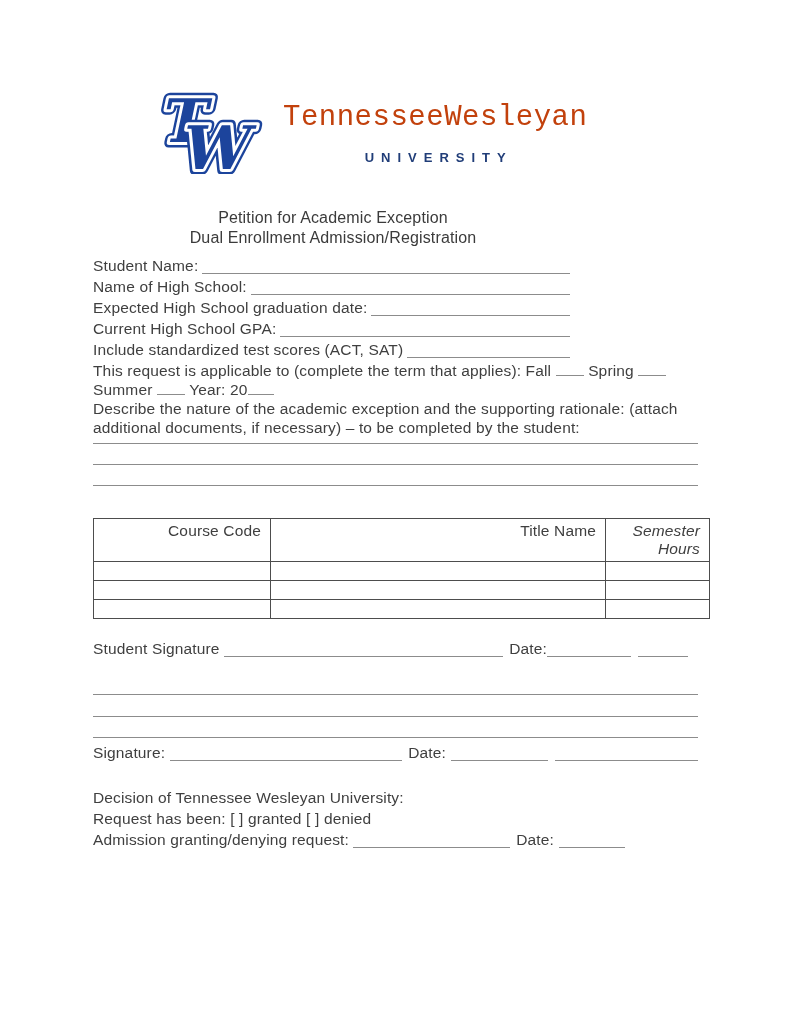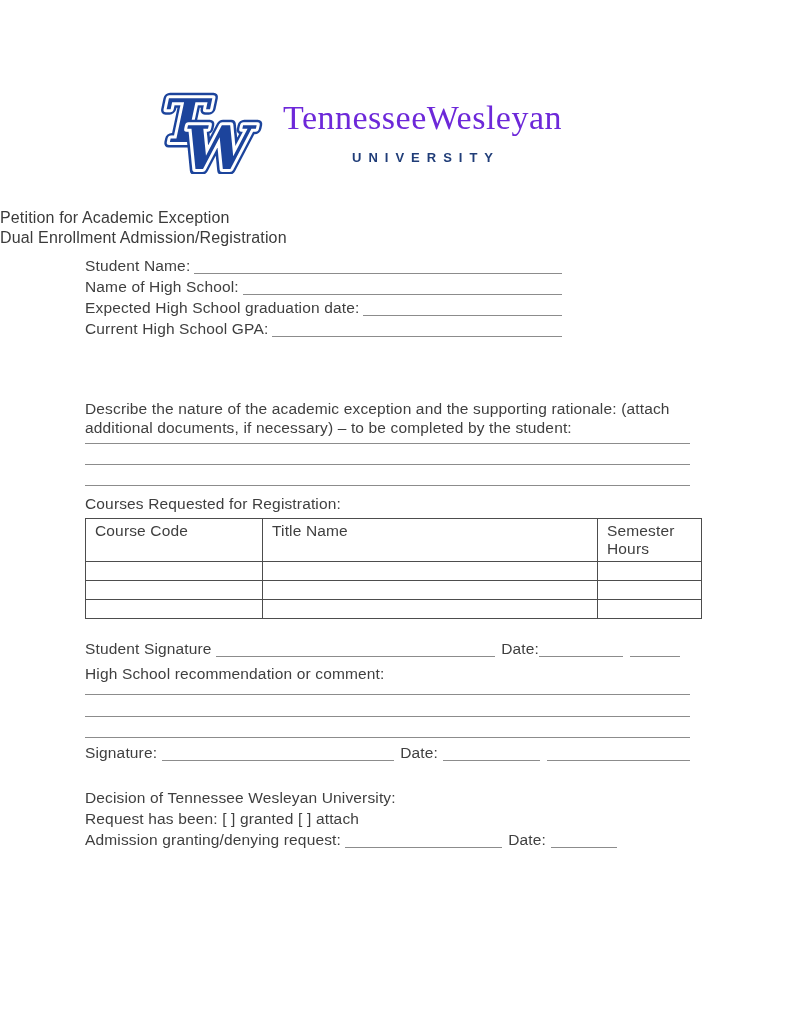--- a/index.html
+++ b/index.html
@@ -7,55 +7,55 @@
     position:relative; width:791px; height:1024px; background:#ffffff;
     margin:0 auto; overflow:hidden;
     font-family:"Liberation Sans", sans-serif; color:#3f3f3f;
     font-size:15.5px; letter-spacing:0.15px;
   }
   
   .logo-wrap { position:absolute; left:145px; top:86px; display:flex; align-items:center; }
   .logo-mark { width:130px; height:88px; flex:none; }
   .logo-text { margin-left:8px; display:flex; flex-direction:column; align-items:center; }
   .wordmark {
-    font-family:Liberation Serif, serif; font-size:34px; line-height:44px;
-    color:#6d28d9; letter-spacing:0.5px; white-space:nowrap;
+    font-family:Liberation Mono, monospace; font-size:29px; line-height:44px;
+    color:#c2410c; letter-spacing:0.5px; white-space:nowrap;
   }
   .univ {
     font-size:13px; font-weight:bold; color:#203d78;
     letter-spacing:7px; margin-top:10px; text-indent:7px; white-space:nowrap;
   }
   
-  .doc-title { position:absolute; left:0; top:208px; width:666px; 
+  .doc-title { position:absolute; left:0; top:208px; width:666px; text-align:center;
     font-size:16px; line-height:20px; color:#3b3b3b; }
   
-  .content { position:absolute; left:85px; top:0; width:605px; height:1024px; }
+  .content { position:absolute; left:93px; top:0; width:605px; height:1024px; }
   .row { position:absolute; left:0; display:flex; align-items:flex-end; height:17px; }
   .lbl { white-space:pre; line-height:16px; }
   .fill { border-bottom:1px solid #8c8c8c; height:100%; }
   .grow { flex:1; margin-left:4px; }
   .fw { margin-left:5px; }
   .gap { width:7px; flex:none; }
   .para { position:absolute; left:0; width:605px; line-height:19px; }
   .blank {
     display:inline-block; width:28px; height:13px;
     border-bottom:1px solid #8c8c8c; vertical-align:baseline;
   }
   .blank.sm { width:26px; }
   .ruleline { border-bottom:1px solid #8c8c8c; }
   
   .course-table { position:absolute; left:0; top:518px; width:605px;
     border-collapse:collapse; table-layout:fixed; }
   .course-table th, .course-table td {
     border:1.5px solid #4d4d4d; font-weight:normal; text-align:left;
     vertical-align:top; padding:3px 9px; font-size:15.5px; line-height:18px;
   }
-  .course-table thead th { height:33px; }
+  .course-table thead th { height:33px;text-align:right; }
   .course-table tbody td { height:14px; padding:2px 9px; }
-  .c-code { width:158px; } .c-name { width:316px; } .c-hours { width:85px; }
+  .c-code { width:158px; } .c-name { width:316px; } .c-hours { width:85px;font-style:italic; }
   .bracket { white-space:pre; }
 </style>
 </head>
 <body>
 
 <div class="page">
 
   <div class="logo-wrap">
     <svg class="logo-mark" viewBox="0 0 130 88">
       <g transform="translate(14,0) skewX(-12)" font-family="'DejaVu Serif', serif" font-weight="bold" font-size="60">
@@ -89,29 +89,41 @@
       <span class="fill grow"></span>
     </div>
     <div class="row" style="top:320px;width:477px">
       <span class="lbl">Current High School GPA:</span>
       <span class="fill grow"></span>
     </div>
     <div class="row" style="top:299px;width:477px">
       <span class="lbl">Expected High School graduation date:</span>
       <span class="fill grow"></span>
     </div>
+    <div class="row" style="top:341px;width:477px">
+      <span class="lbl">Include standardized test scores (ACT, SAT)</span>
+      <span class="fill grow"></span>
+    </div>
 
+    <div class="para" style="top:361px">
+      <span>This request is applicable to (complete the term that applies): Fall</span>
+      <span class="blank"></span>
+      <span>Spring</span>
+      <span class="blank"></span>
+      <span>Summer</span>
+      <span class="blank"></span>
+      <span>Year: 20</span><span class="blank sm"></span>
+    </div>
 
     <div class="para" style="top:399px">Describe the nature of the academic exception and the supporting rationale: (attach additional documents, if necessary) – to be completed by the student:</div>
 
     <div class="para ruleline" style="top:433px;height:10px"></div>
     <div class="para ruleline" style="top:443px;height:21px"></div>
     <div class="para ruleline" style="top:464px;height:21px"></div>
 
-    <div class="para" style="top:494px">Courses Requested for Registration:</div>
     <table class="course-table">
       <thead>
         <tr>
           <th class="c-code">Course Code</th>
           <th class="c-name">Title Name</th>
           <th class="c-hours">Semester Hours</th>
         </tr>
       </thead>
       <tbody>
         <tr>
@@ -134,41 +146,40 @@
 
     <div class="row" style="top:640px;width:595px">
       <span class="lbl">Student Signature</span>
       <span class="fill grow"></span>
       <span class="lbl" style="margin-left:6px">Date:</span>
       <span class="fill fw" style="width:84px;margin-left:0"></span>
       <span class="gap"></span>
       <span class="fill" style="width:50px"></span>
     </div>
 
-    <div class="para" style="top:664px">High School recommendation or comment:</div>
     <div class="para ruleline" style="top:680px;height:14px"></div>
     <div class="para ruleline" style="top:694px;height:22px"></div>
     <div class="para ruleline" style="top:716px;height:21px"></div>
 
     <div class="row" style="top:744px;width:605px">
       <span class="lbl">Signature:</span>
       <span class="fill" style="width:232px;margin-left:5px"></span>
       <span class="lbl" style="margin-left:6px">Date:</span>
       <span class="fill fw" style="width:97px"></span>
       <span class="gap"></span>
       <span class="fill grow" style="margin-left:0"></span>
     </div>
 
     <div class="para" style="top:788px">Decision of Tennessee Wesleyan University:</div>
     <div class="para" style="top:809px">
       <span>Request has been:</span>
       <span class="bracket">[ ]</span>
       <span>granted</span>
       <span class="bracket">[ ]</span>
-      <span>attach</span>
+      <span>denied</span>
     </div>
     <div class="row" style="top:831px;width:532px">
       <span class="lbl">Admission granting/denying request:</span>
       <span class="fill grow"></span>
       <span class="lbl" style="margin-left:6px">Date:</span>
       <span class="fill" style="width:66px;margin-left:5px"></span>
     </div>
 
   </div>
 </div>

